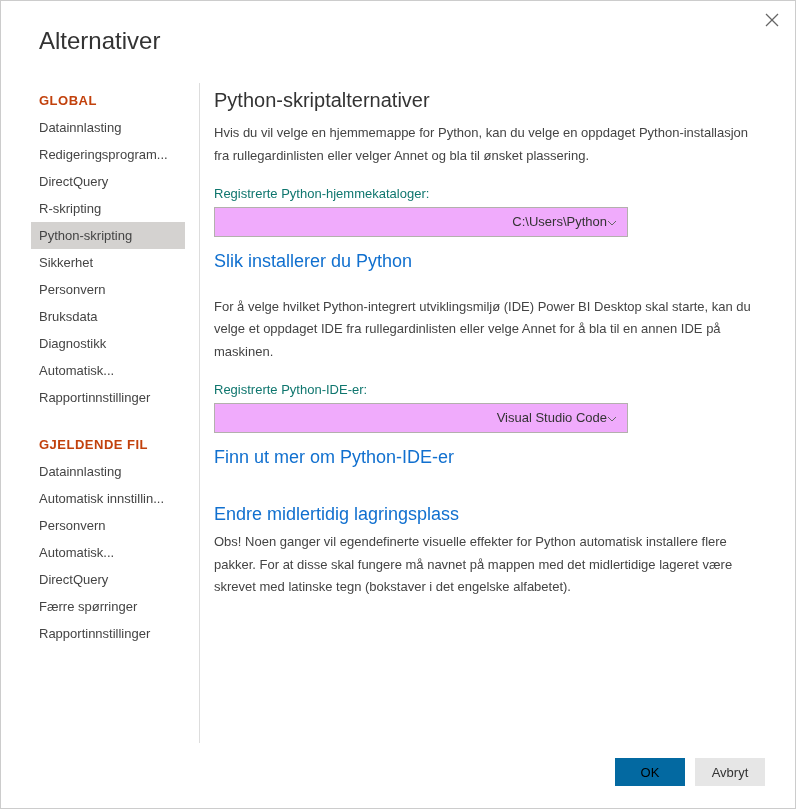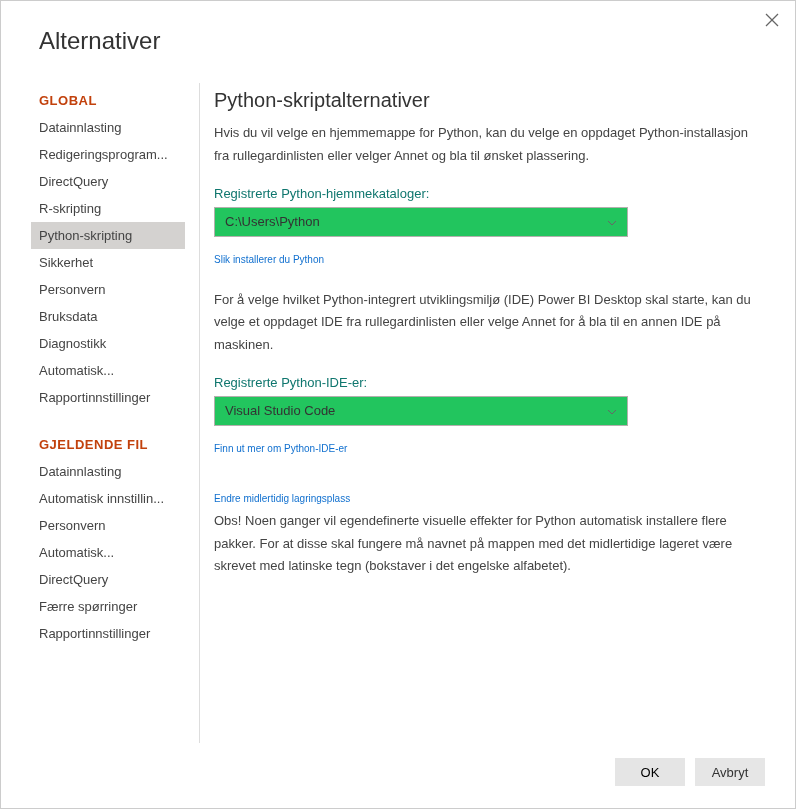--- a/index.html
+++ b/index.html
@@ -94,34 +94,34 @@
       font-size: 13px;
       color: #0f766e;
       margin-bottom: 6px;
     }
     .dropdown {
       width: 414px;
       height: 30px;
       border: 1px solid #b3b0ad;
       display: flex;
       align-items: center;
-      justify-content: space-between;
+      justify-content: flex-end;
       padding: 0 10px;
       font-size: 13px;
       color: #333;
       cursor: pointer;
       margin-bottom: 14px;
-      background: #22c55e;
+      background: #f0abfc;
     }
     .dropdown .chevron {
       color: #666;
     }
     .link {
       color: #1170cf;
-      font-size: 10px;
+      font-size: 18px;
       cursor: pointer;
       display: inline-block;
       margin-bottom: 24px;
     }
     .footer {
       position: absolute;
       bottom: 22px;
       right: 30px;
       display: flex;
       gap: 10px;
@@ -129,21 +129,21 @@
     .btn {
       min-width: 70px;
       height: 28px;
       border: none;
       font-size: 13px;
       font-family: inherit;
       cursor: pointer;
       padding: 0 14px;
     }
     .btn-primary {
-      background: #e5e5e5;
+      background: #0369a1;
       color: #000;
       margin-left: 38px;
     }
     .btn-secondary {
       background: #e6e6e6;
       color: #333;
     }
   </style>
 </head>
 <body>

